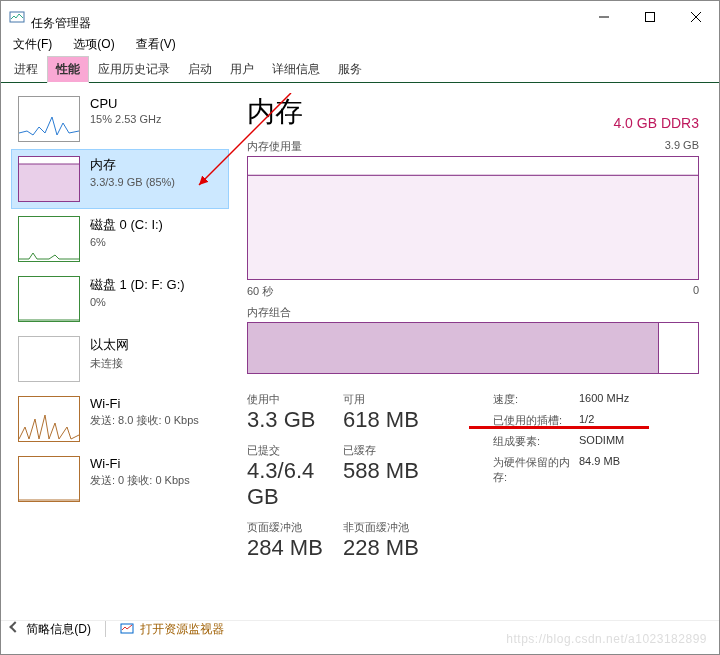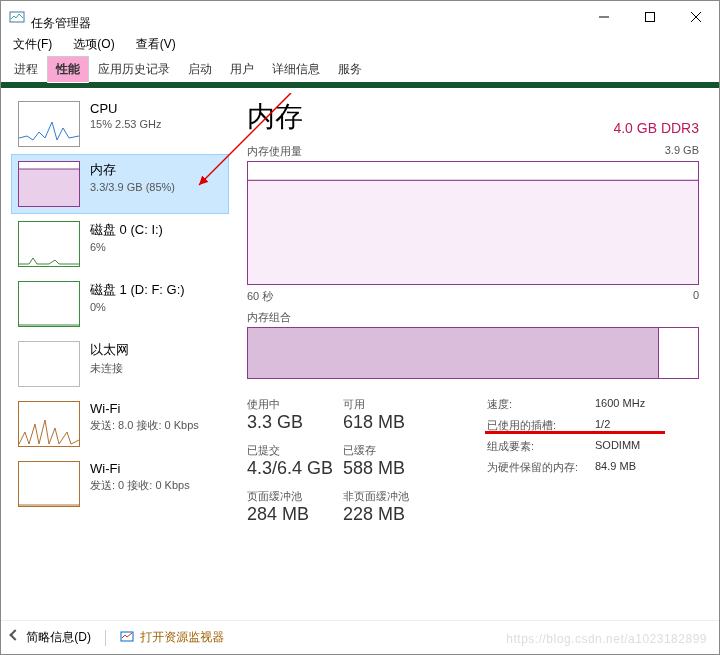--- a/index.html
+++ b/index.html
@@ -5,21 +5,21 @@
 * { margin: 0; padding: 0; box-sizing: border-box; font-family: "Microsoft YaHei", "Segoe UI", sans-serif; }
 body { background: #fff; font-size: 12px; color: #000; }
 .window { width: 720px; height: 655px; border: 1px solid #888; display: flex; flex-direction: column; position: relative; }
 .titlebar { height: 32px; display: flex; align-items: center; padding: 0 0 0 8px; }
 .titlebar .icon { width: 16px; height: 16px; margin-right: 6px; }
 .titlebar .title { flex: 1; font-size: 12px; margin-top: 12px; }
 .win-controls { display: flex; }
 .win-controls div { width: 46px; height: 32px; display: flex; align-items: center; justify-content: center; }
 .menubar { height: 22px; display: flex; align-items: center; padding: 0 6px; gap: 9px; font-size: 12px; }
 .menubar span { padding: 2px 6px; }
-.tabbar { display: flex; border-bottom: 6px solid #14532d; font-size: 12px; padding: 0 4px; }
+.tabbar { display: flex; border-bottom: 1px solid #14532d; font-size: 12px; padding: 0 4px; }
 .tab { padding: 4px 8px; border: 1px solid transparent; position: relative; top: 1px; color: #333; }
 .tab.active { border: 1px solid #ccc; border-bottom: 1px solid #fff; background: #f9a8d4; font-weight: bold; }
 .content { flex: 1; display: flex; overflow: hidden; }
 .sidebar { width: 238px; border-right: 0; padding: 6px 0 6px 10px; overflow-y: auto; }
 .side-item { display: flex; padding: 6px 6px; border: 1px solid transparent; margin-right: 10px; margin-bottom: 0; }
 .side-item.selected { background: #cce8ff; border: 1px solid #99d1ff; }
 .thumb { width: 62px; height: 46px; border: 1px solid #999; margin-right: 10px; flex-shrink: 0; background: #fff; position: relative; }
 .side-text .name { font-size: 13px; color: #000; margin-bottom: 2px; }
 .side-text .stat { font-size: 11px; color: #555; }
 .main { flex: 1; padding: 10px 20px 10px 8px; display: flex; flex-direction: column; }
@@ -28,28 +28,28 @@
 .main-sub { font-size: 14px; color: #be185d; }
 .chart-label-row { display: flex; justify-content: space-between; font-size: 11px; color: #555; margin-bottom: 2px; }
 .big-chart { height: 124px; border: 1px solid #8b3a8b; margin-bottom: 4px; position: relative; background: linear-gradient(#fff, #fff); }
 .big-chart .fill { position: absolute; left: 0; right: 0; bottom: 0; height: 85%; border-top: 1px solid #8b3a8b; background: #f3e0f3; opacity: 0.55; }
 .axis-row { display: flex; justify-content: space-between; font-size: 11px; color: #555; margin-bottom: 6px; }
 .small-label { font-size: 11px; color: #555; margin-bottom: 2px; }
 .comp-chart { height: 52px; border: 1px solid #8b3a8b; display: flex; margin-bottom: 18px; }
 .comp-chart .slot { flex: 1; }
 .comp-chart .slot.used { background: #b67bb6; opacity: 0.5; border-right: 0; }
 .comp-chart .slot.empty { border-left: 1px solid #8b3a8b; flex: 0 0 40px; }
-.stats { display: flex; gap: 16px; }
+.stats { display: flex; gap: 0; }
 .stats-left { display: grid; grid-template-columns: 96px 110px; row-gap: 10px; }
 .stats-right { margin-left: 18px; display: grid; grid-template-columns: 108px 80px; row-gap: 6px; font-size: 11px; align-content: start; }
 .stat-block .lbl { font-size: 11px; color: #555; }
-.stat-block .val { font-size: 18px; color: #333; }
-.stats-right .rl { color: #555; }
+.stat-block .val { font-size: 22px; color: #333; }
+.stats-right .rl { color: #555; margin-left: 22px; }
 .stats-right .rv { color: #333; text-align: left; }
-.statusbar { height: 34px; border-top: 1px solid #eee; display: flex; align-items: center; padding: 0 10px; gap: 14px; font-size: 12px; }
+.statusbar { height: 34px; border-top: 1px solid #eee; display: flex; padding: 0 10px; gap: 14px; font-size: 12px; }
 .statusbar .link { color: #a16207; }
 .statusbar .sep { width: 1px; height: 16px; background: #ccc; }
 .chevron { border: solid #555; border-width: 0 2px 2px 0; display: inline-block; padding: 3px; transform: rotate(-45deg); margin-right: 4px; }
 .annot-arrow { position: absolute; left: 190px; top: 92px; pointer-events: none; z-index: 5; }
 .annot-underline { position: absolute; border-bottom: 3px solid #e00000; height: 0; }
 .watermark { position: absolute; right: 12px; bottom: 8px; color: #ddd; font-size: 12px; letter-spacing: 0.5px; pointer-events: none; }
 
 .thumb svg { width: 100%; height: 100%; }
 </style>
 </head>

